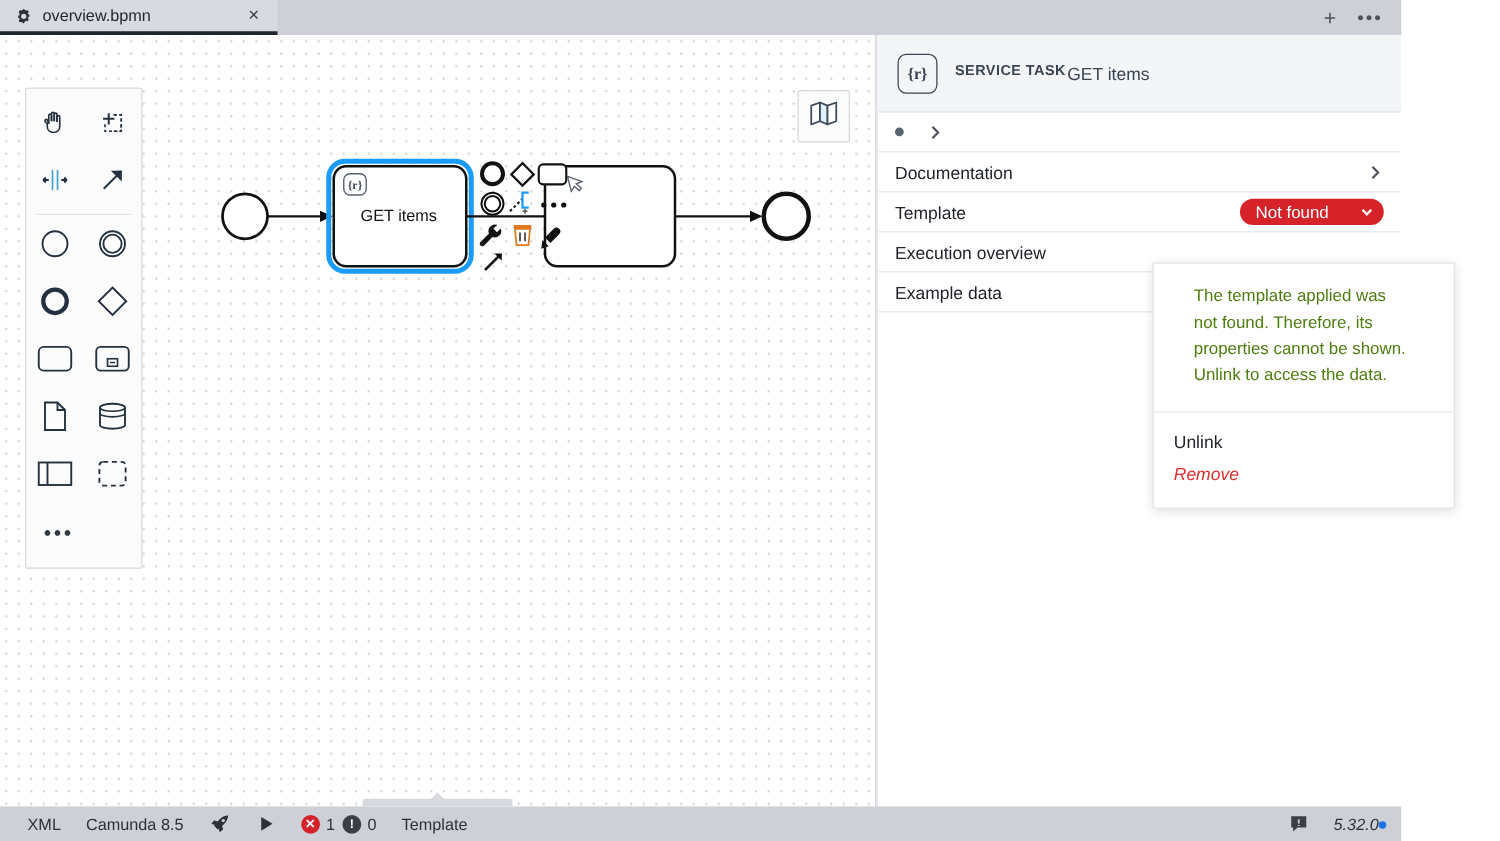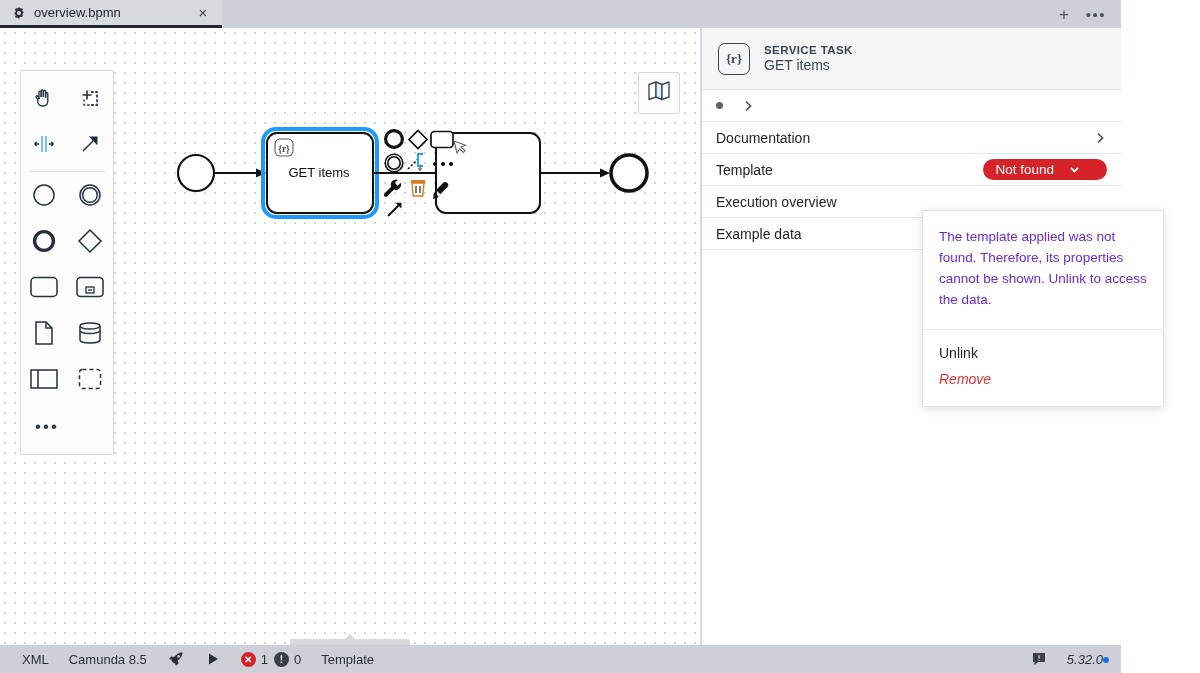--- a/index.html
+++ b/index.html
@@ -101,49 +101,49 @@
   .props-header {
     display: flex; align-items: center; gap: 14px;
     padding: 14px 16px; background: #f4f5f7; border-bottom: 1px solid #dfe2e6;
     height: 62px;
   }
   .props-header .ptype-icon {
     width: 32px; height: 32px; border: 1.6px solid #3a4552; border-radius: 7px;
     display: flex; align-items: center; justify-content: center;
     font-size: 13px; font-family: "Liberation Serif", serif; color: #3a4552; font-weight: bold;
   }
-  .props-header .htext { display: flex; flex-direction: column; gap: 1px; }
+  .props-header .htext { display: flex; gap: 1px; }
   .props-header .htype {
     font-size: 11.5px; font-weight: bold; color: #3a4552; letter-spacing: 0.4px;
   }
   .props-header .hname { font-size: 14px; color: #3a4552; }
 
   .group-row {
     display: flex; align-items: center; height: 32px; padding: 0 14px 0 14px;
     border-bottom: 1px solid #e3e6ea; cursor: pointer; position: relative;
   }
   .group-row .glabel { font-size: 14px; color: #20242a; flex: 1; }
   .group-row .gdot { width: 7px; height: 7px; border-radius: 50%; background: #5b6471; margin-right: 18px; }
   .group-row .gchev { color: #4c525a; display: flex; align-items: center; }
   .badge {
-    display: inline-flex; align-items: center; gap: 14px;
+    display: inline-flex; align-items: center; gap: 24px;
     background: #d6232a; color: #fff; font-size: 13.5px;
-    border-radius: 11px; padding: 3px 26px 3px 12px; cursor: pointer;
+    border-radius: 11px; padding: 3px 7px 3px 12px; cursor: pointer;
   }
   .badge .bchev { display: flex; align-items: center; }
 
   
   .dropdown {
     position: absolute; left: 922px; top: 182px; width: 242px;
     background: #fff; border: 1px solid #e0e2e6;
     box-shadow: 0 2px 8px rgba(20,25,35,0.14);
     z-index: 40;
   }
   .dd-text {
-    padding: 16px 16px 18px; font-size: 13.5px; line-height: 1.55; color: #6d28d9;
+    padding: 16px 32px 18px; font-size: 13.5px; line-height: 1.55; color: #4d7c0f;
     border-bottom: 1px solid #e3e6ea;
   }
   .dd-items { padding: 10px 0 14px; }
   .dd-item {
     padding: 5px 16px; font-size: 14px; color: #20242a; cursor: pointer;
   }
   .dd-item.danger { color: #e03131; font-style: italic; }
 
   
   .statusbar {

